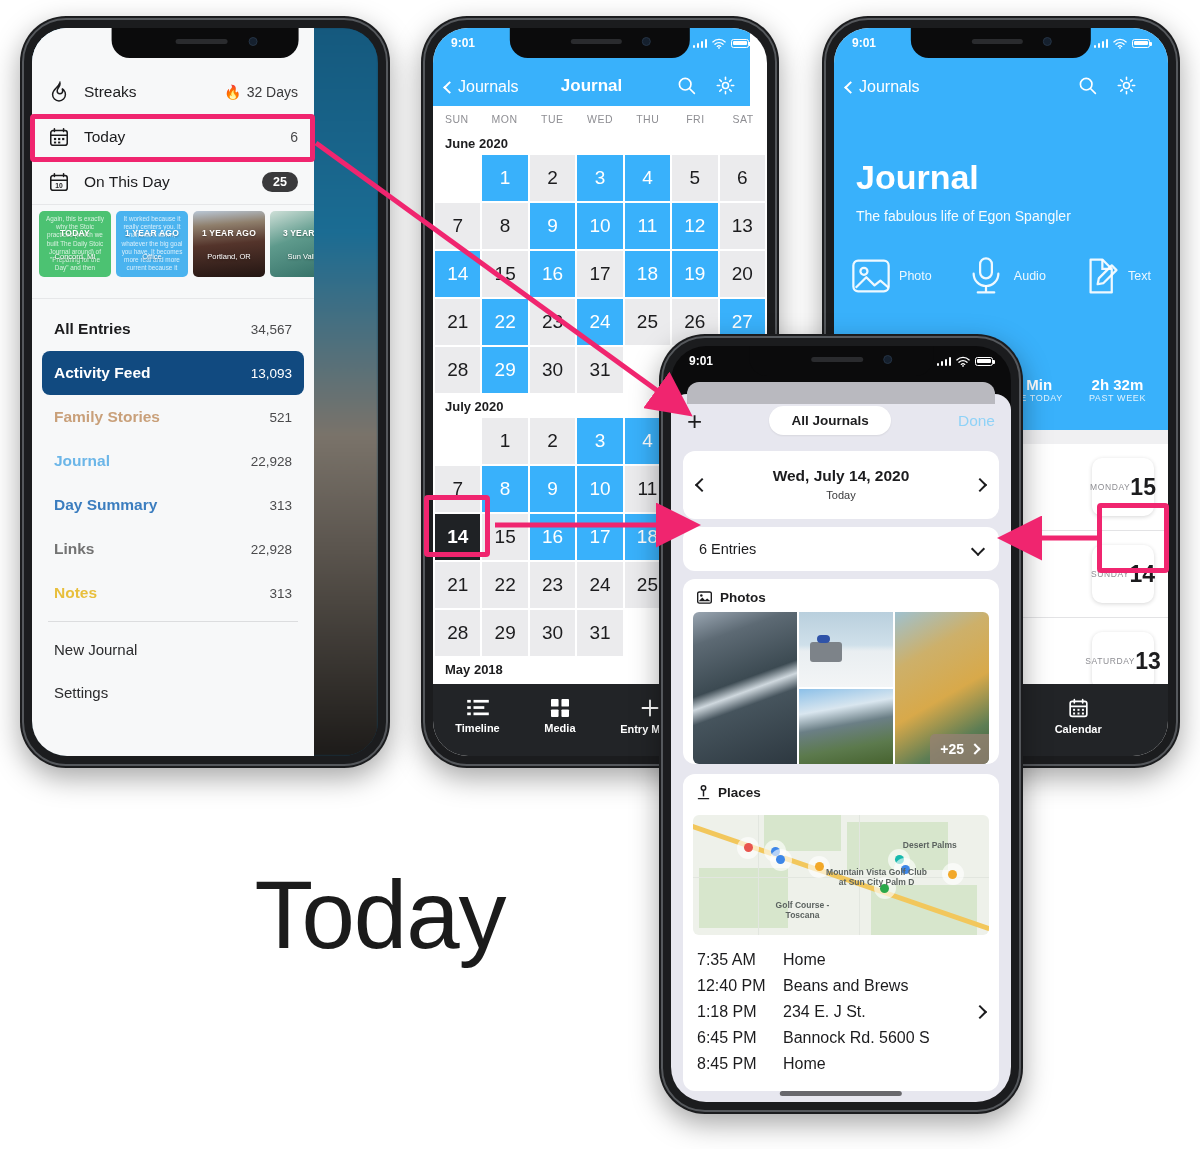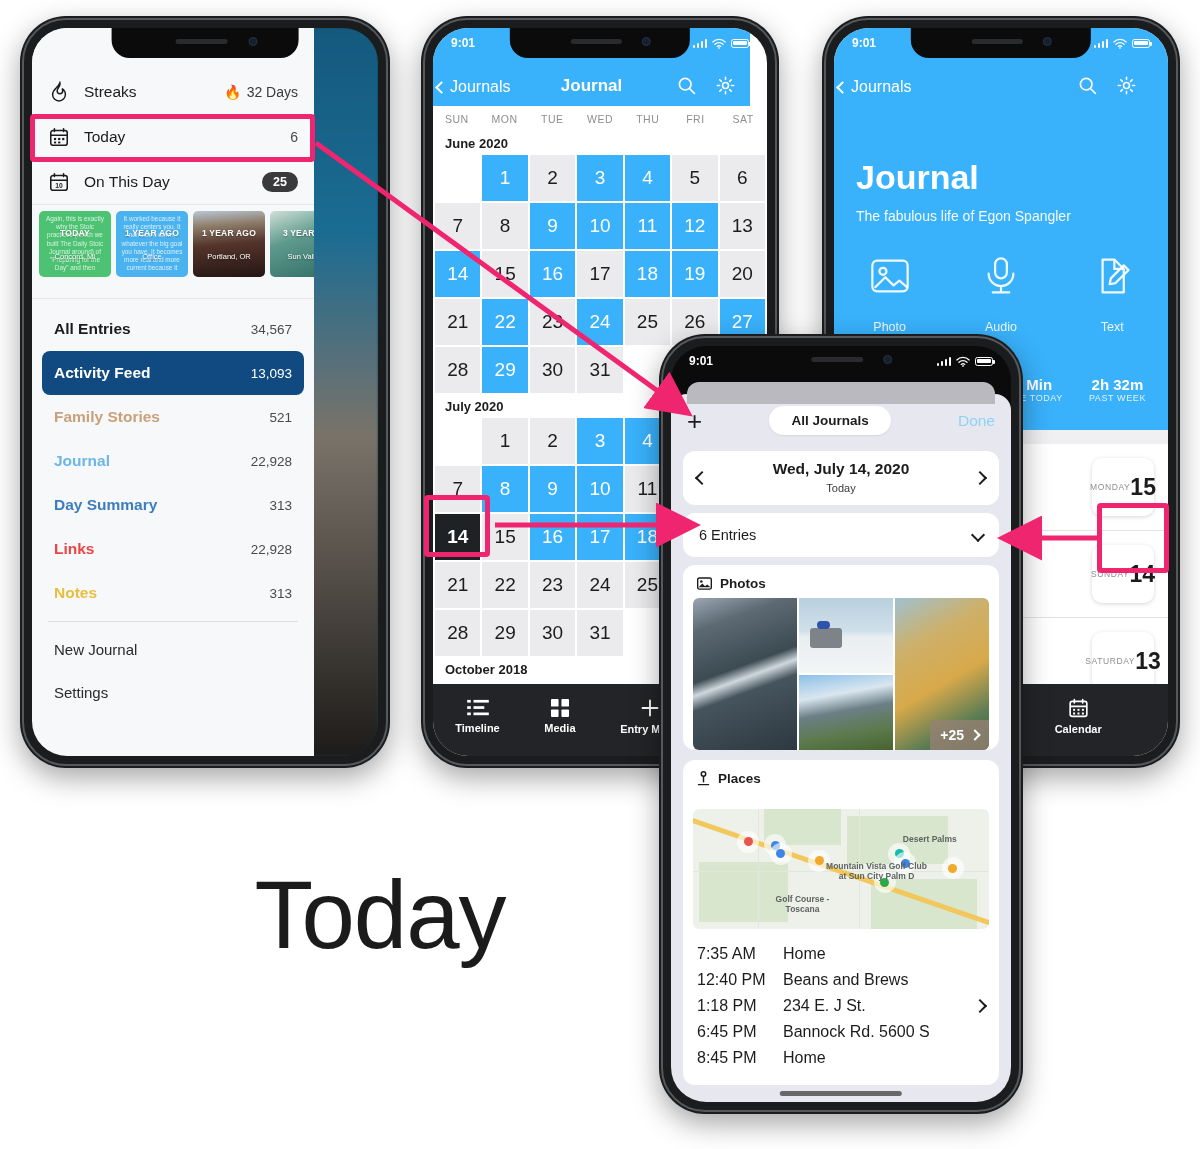--- a/index.html
+++ b/index.html
@@ -132,21 +132,21 @@
   .sb-entry.selected { background:#114a80; }
   .sb-entry.selected .name, .sb-entry.selected .cnt { color:#ffffff; }
   .sb-div { height:1px; background:#dcdddf; margin:6px 16px; }
   .sb-plain { height:43px; display:flex; align-items:center; padding:0 22px; font-size:15px; color:#2b2b2d; }
 
   
   #phone2 { left: 421px; top: 16px; width: 358px; height: 752px; }
   #phone2 .screen { background:#fff; }
   .navbar {
     position:absolute; top:0; left:0; right:17px; height:78px; background:#39b1fb; z-index:20;
-    display:flex; align-items:flex-end; padding: 0 14px 10px 4px; color:#fff;
+    display:flex; align-items:flex-end; padding: 0 14px 10px 12px; color:#fff;
   }
   .nav-back { display:flex;align-items:center;gap:4px;font-size:16px;cursor:pointer; }
   .nav-title { position:absolute; left:0; right:0; text-align:center; font-size:17px; font-weight:bold; bottom:10px; pointer-events:none;}
   .nav-actions { margin-left:auto; display:flex; gap:18px; align-items:center; z-index:3;}
   .chev-l { width:9px;height:9px;border-left:2.4px solid #fff;border-bottom:2.4px solid #fff;transform:rotate(45deg); }
 
   .dow { display:grid; grid-template-columns:repeat(7,1fr); background:#fff; padding:7px 0 5px; }
   .dow span { text-align:center; font-size:10.5px; color:#8e8e93; letter-spacing:.5px; }
   .month-label { font-size:13px; font-weight:bold; color:#1c1c1e; padding:6px 0 4px 12px; }
   .cal-grid { display:grid; grid-template-columns:repeat(7,1fr); gap:2px; padding:0 2px; }
@@ -163,21 +163,21 @@
   }
   .tab { display:flex;flex-direction:column;align-items:center;gap:5px;color:#fff;font-size:11px;font-weight:bold;}
 
   
   #phone3 { left: 822px; top: 16px; width: 358px; height: 752px; }
   #phone3 .screen { background:#fff; }
   .cover { position:absolute;top:0;left:0;right:0;height:402px;background:#39b1fb;z-index:5; }
   .cover-title { position:absolute; left:22px; top:130px; font-size:34px; font-weight:bold; color:#fff; }
   .cover-sub { position:absolute; left:22px; top:180px; font-size:14px; color:rgba(255,255,255,.95); }
   .cover-actions { position:absolute; left:0; right:0; top:228px; display:flex; justify-content:space-around; }
-  .cov-act { display:flex;flex-direction:column;align-items:center;gap:24px;color:rgba(255,255,255,.9);font-size:12.5px; }
+  .cov-act { display:flex;flex-direction:row;align-items:center;gap:8px;color:rgba(255,255,255,.9);font-size:12.5px; }
   .cover-stats { position:absolute; left:0; right:0; top:348px; display:flex; justify-content:flex-end; gap:26px; padding-right:22px; }
   .cstat { text-align:center; color:#fff; }
   .cstat .v { font-size:15px; font-weight:bold; }
   .cstat .k { font-size:9px; letter-spacing:.6px; color:rgba(255,255,255,.85); }
   .feed { position:absolute; top:402px; left:0; right:0; bottom:72px; background:#f0f0f2; z-index:4; overflow:hidden;}
   .feed-row { background:#fff; border-bottom:1px solid #e3e3e5; padding:14px 14px 14px 18px; display:flex; gap:10px; min-height:86px;}
   .feed-txt { flex:1; font-size:14px; color:#1c1c1e; line-height:1.34; }
   .feed-meta { font-size:11px; color:#8e8e93; margin-top:6px; }
   .daychip {
     width:62px;height:58px;background:#fff;border-radius:10px;
@@ -196,21 +196,21 @@
   }
   .sheet-shelf { position:absolute; top:36px; left:16px; right:16px; height:22px; background:#b9b9bf; border-radius:12px 12px 0 0; z-index:1;}
   .sheet-head { display:flex; align-items:center; padding:12px 16px 8px; }
   .pill-journals {
     background:#fff;border-radius:16px;padding:7px 22px;font-size:13.5px;font-weight:bold;color:#1c1c1e;
     margin:0 auto; box-shadow:0 1px 2px rgba(0,0,0,.07);
   }
   .btn-done { font-size:15.5px; color:#8fd2f7; }
   .btn-plus { font-size:26px; line-height:18px; color:#1c1c1e; font-weight:300; }
   .card { background:#fff; border-radius:12px; margin:8px 12px; }
-  .datebar { display:flex; align-items:center; padding:9px 14px; }
+  .datebar { display:flex; align-items:center; padding:16px 14px; }
   .datebar .mid { flex:1; text-align:center; }
   .datebar .d1 { font-size:15.5px; font-weight:bold; color:#1c1c1e; }
   .datebar .d2 { font-size:11px; color:#3a3a3c; margin-top:1px; }
   .chevron { width:10px;height:10px;border-top:2.4px solid #1c1c1e;border-right:2.4px solid #1c1c1e; }
   .chev-right { transform:rotate(45deg); }
   .chev-left  { transform:rotate(-135deg); }
   .chev-down  { transform:rotate(135deg); }
   .entriesbar { display:flex;align-items:center;justify-content:space-between;padding:14px 16px; }
   .entriesbar .t { font-size:14.5px;color:#1c1c1e; }
   .sec-head { display:flex;align-items:center;gap:8px;padding:11px 14px 7px; font-size:13.5px;font-weight:bold;color:#1c1c1e; }
@@ -222,21 +222,21 @@
   .ph3 { background:linear-gradient(170deg,#8cc0e8 0%,#d9e6ef 28%,#6b7f86 48%,#5c7a4d 74%,#47632f 100%); }
   .ph4 { background:linear-gradient(150deg,#9fc1cf 0%,#cdb06a 28%,#d8a94a 55%,#5d7d54 80%,#3d5e3a 100%); }
   .ph2 .truck{position:absolute;left:12%;bottom:34%;width:34%;height:26%;background:#7d8389;border-radius:3px;}
   .ph2 .truck::after{content:"";position:absolute;left:22%;top:-34%;width:40%;height:40%;background:#2f53a8;border-radius:4px;}
   .more-badge {
     position:absolute; right:0; bottom:0; padding:7px 10px;
     background:rgba(150,130,115,.78); color:#fff; font-size:14px; font-weight:bold;
     display:flex;align-items:center;gap:7px; border-radius:5px 0 0 0;
   }
   .map {
-    height:120px; margin:16px 10px 8px; border-radius:6px; position:relative; overflow:hidden;
+    height:120px; margin:8px 10px 8px; border-radius:6px; position:relative; overflow:hidden;
     background:#eef1ea;
   }
   .map .green { position:absolute; background:#d7e6cc; }
   .map .road { position:absolute; height:5px; background:#f2c75c; border-radius:3px; transform-origin:left center; }
   .map .grid-l { position:absolute; background:#e2e6df; }
   .pin { position:absolute; width:22px;height:22px;border-radius:50%;background:rgba(255,255,255,.62); display:flex;align-items:center;justify-content:center; }
   .pin i { display:block; width:9px;height:9px;border-radius:50%; }
   .map-lbl { position:absolute; font-size:8.5px; color:#5c6360; font-weight:bold; text-align:center; line-height:1.15;}
   .places-list { display:flex; align-items:center; padding:4px 14px 14px; }
   .pl-times { width:86px; }
@@ -345,21 +345,21 @@
           </div>
           <div class="sb-entry">
             <span class="name" style="color:#6cb6e8">Journal</span>
             <span class="cnt">22,928</span>
           </div>
           <div class="sb-entry">
             <span class="name" style="color:#3b7dbf">Day Summary</span>
             <span class="cnt">313</span>
           </div>
           <div class="sb-entry">
-            <span class="name" style="color:#ef4444">Links</span>
+            <span class="name" style="color:#737373">Links</span>
             <span class="cnt">22,928</span>
           </div>
           <div class="sb-entry">
             <span class="name" style="color:#e8bf3c">Notes</span>
             <span class="cnt">313</span>
           </div>
           <div class="sb-div"></div>
           <div class="sb-plain">
             <span>New Journal</span>
           </div>
@@ -489,21 +489,21 @@
               <div class="cal-cell">23</div>
               <div class="cal-cell">24</div>
               <div class="cal-cell">25</div>
               <div class="cal-cell">26</div>
               <div class="cal-cell">27</div>
               <div class="cal-cell">28</div>
               <div class="cal-cell">29</div>
               <div class="cal-cell">30</div>
               <div class="cal-cell">31</div>
             </div>
-            <div class="month-label">October 2018</div>
+            <div class="month-label">May 2018</div>
           </div>
       </div>
 
       <div class="tabbar">
         <div class="tab">
           <svg width="22" height="18" viewBox="0 0 24 20">
             <g fill="#fff">
                 <rect x="0" y="1" width="4" height="3"></rect>
                 <rect x="0" y="8" width="4" height="3"></rect>
                 <rect x="0" y="15" width="4" height="3"></rect>

